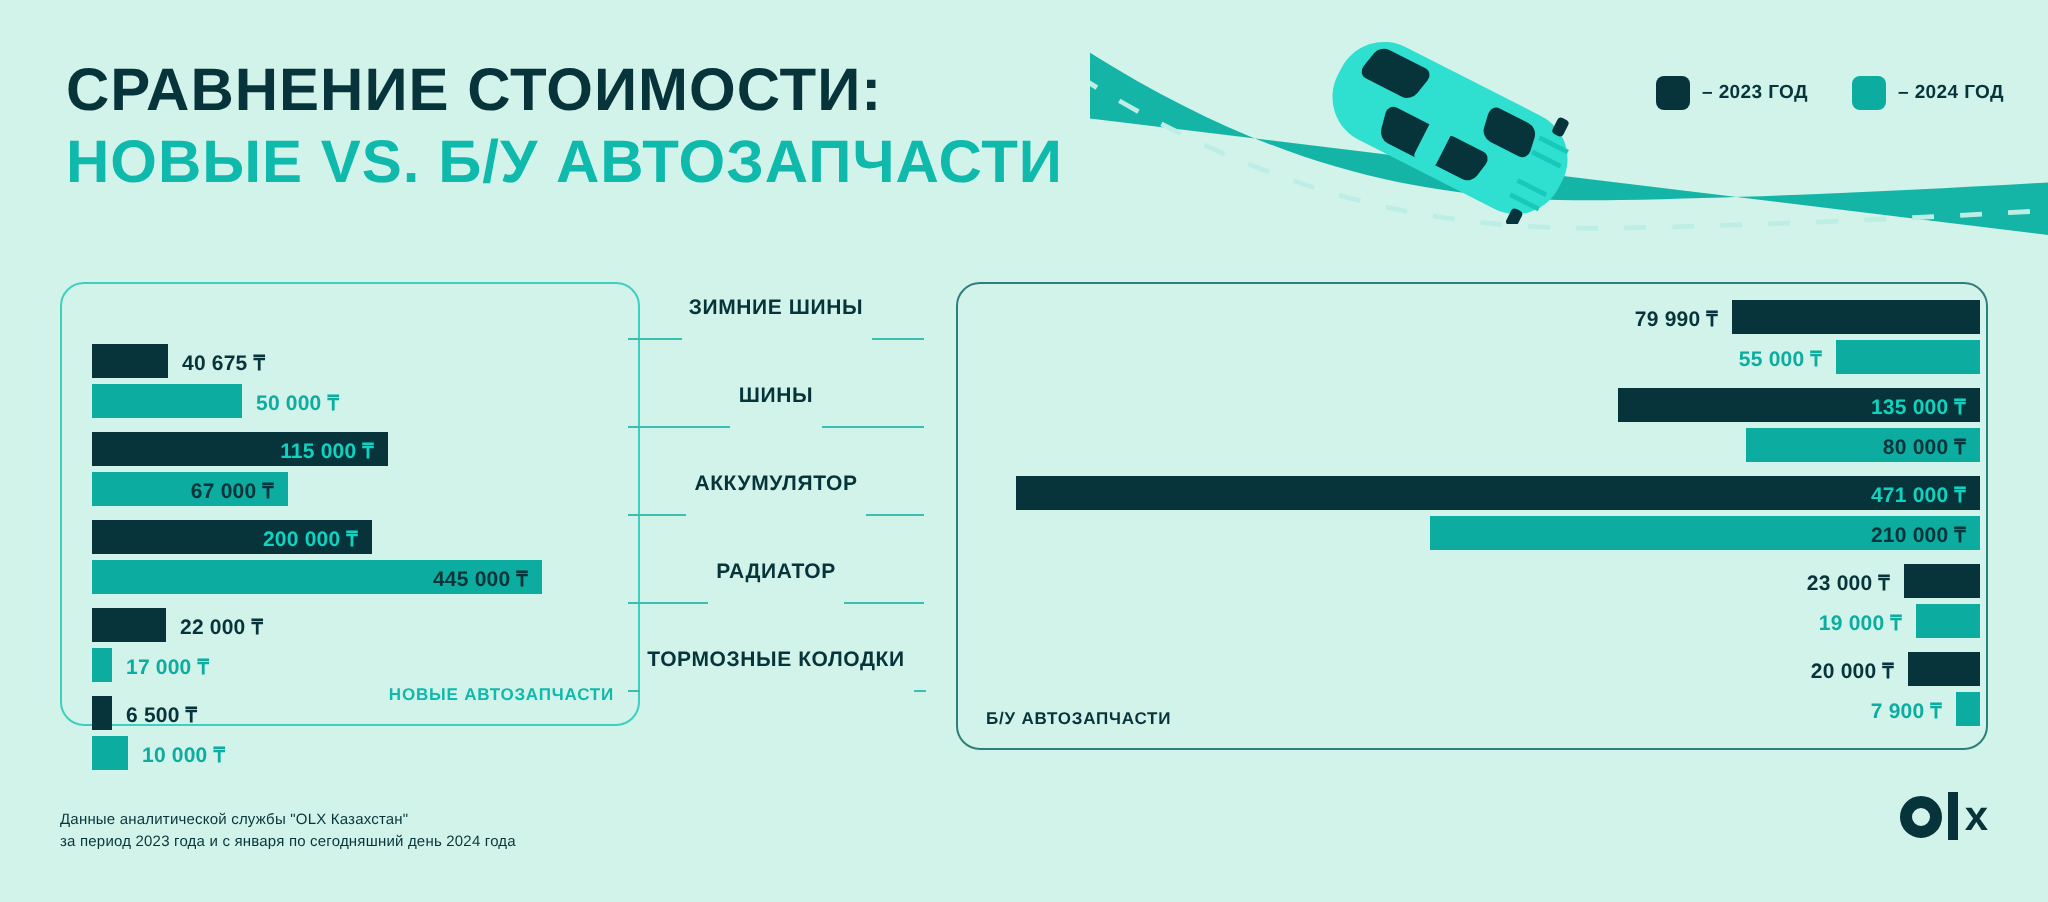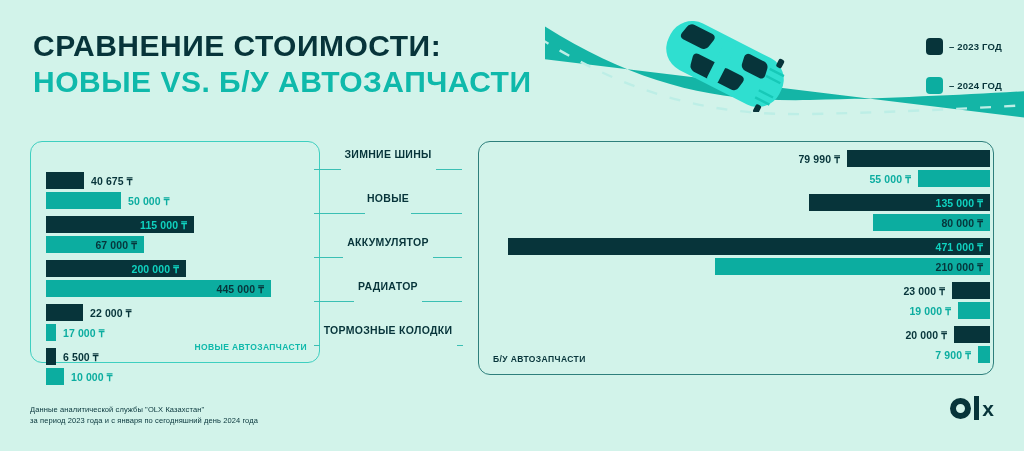--- a/index.html
+++ b/index.html
@@ -18,21 +18,21 @@
   
   .title { position: absolute; left: 33px; top: 28px; width: 620px; }
   .title .l1, .title .l2 {
     font-weight: 800; font-size: 30px; letter-spacing: .5px;
     line-height: 36px; white-space: nowrap;
   }
   .title .l1 { color: #07343a; }
   .title .l2 { color: #0fb9ab; }
 
   
-  .legend { position: absolute; right: 22px; top: 38px; display: flex; gap: 22px; align-items: center; flex-direction: column; }
+  .legend { position: absolute; right: 22px; top: 38px; display: flex; gap: 22px; align-items: center; }
   .legend-item { display: flex; align-items: center; gap: 6px; }
   .legend-sw { width: 17px; height: 17px; border-radius: 4px; }
   .legend-tx { font-size: 9.5px; font-weight: 700; color: #07343a; letter-spacing: .2px; white-space: nowrap; }
 
   
   .panel-left {
     position: absolute; left: 30px; top: 141px; width: 290px; height: 222px;
     border: 1.4px solid #3ecfc0; border-radius: 12px;
   }
   .panel-right {
@@ -145,40 +145,40 @@
           <div class="bar y24" style="width: 75px;">
             <span class="vlabel out c24">50 000 ₸</span>
           </div>
         </div>
         <div class="center">
           <span class="tick tick-l" style="width: 26.5px; left: 6px;"></span>
           <span class="clabel">ЗИМНИЕ ШИНЫ</span>
           <span class="tick tick-r" style="width: 26.5px; right: 6px;"></span>
         </div>
         <div class="side side-r">
-          <div class="bar y23" style="width: 143px;">
+          <div class="bar y23" style="width: 124px;">
             <span class="vlabel out c23">79 990 ₸</span>
           </div>
           <div class="bar y24" style="width: 72px;">
             <span class="vlabel out c24">55 000 ₸</span>
           </div>
         </div>
       </div>
       <div class="row" style="top: 44px;">
         <div class="side side-l">
           <div class="bar y23" style="width: 148px;">
             <span class="vlabel in">115 000 ₸</span>
           </div>
           <div class="bar y24" style="width: 98px;">
             <span class="vlabel in24">67 000 ₸</span>
           </div>
         </div>
         <div class="center">
           <span class="tick tick-l" style="width: 51px; left: 6px;"></span>
-          <span class="clabel">НОВЫЕ</span>
+          <span class="clabel">ШИНЫ</span>
           <span class="tick tick-r" style="width: 51px; right: 6px;"></span>
         </div>
         <div class="side side-r">
           <div class="bar y23" style="width: 181px;">
             <span class="vlabel in">135 000 ₸</span>
           </div>
           <div class="bar y24" style="width: 117px;">
             <span class="vlabel in24">80 000 ₸</span>
           </div>
         </div>

